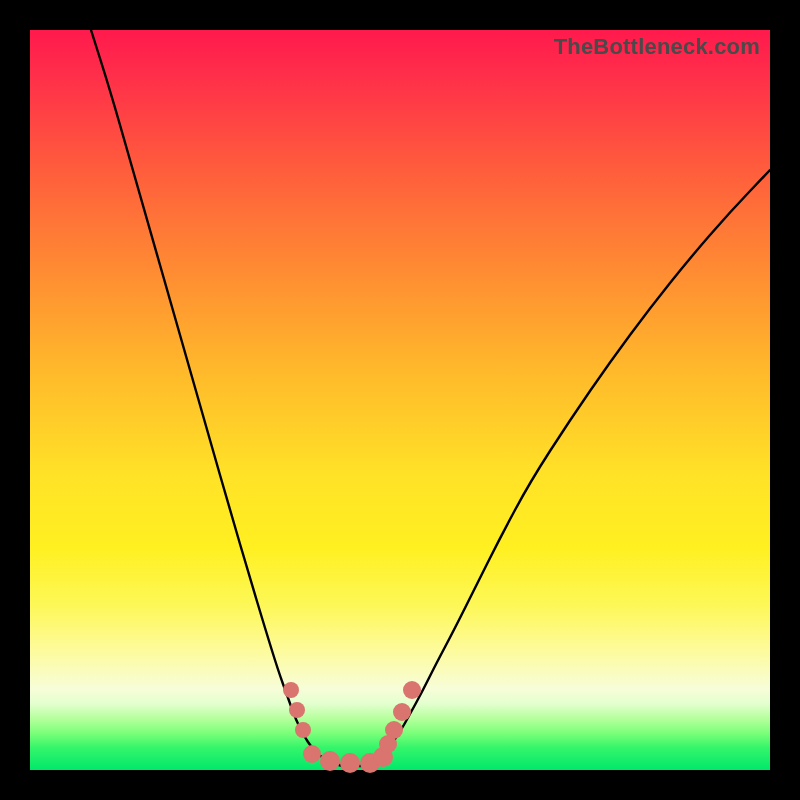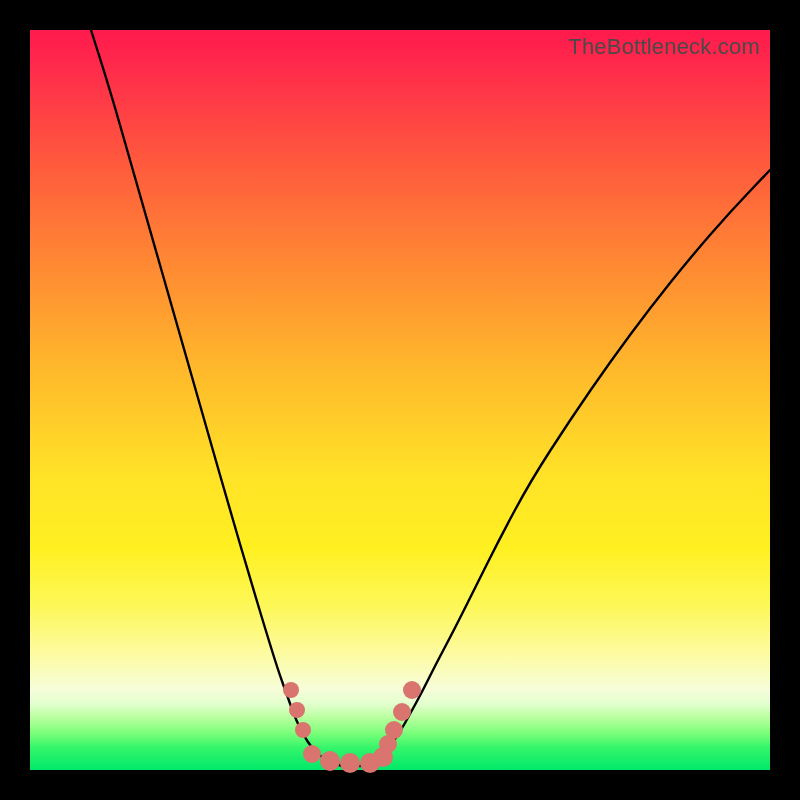--- a/index.html
+++ b/index.html
@@ -42,21 +42,21 @@
       #34f56a 97%,
       #00e86a 100%
     );
   }
   .watermark {
     position: absolute;
     top: 4px;
     right: 10px;
     color: #4a4a4a;
     font-size: 22px;
-    font-weight: 400;
+    font-weight: 700;
     letter-spacing: 0.2px;
     user-select: none;
   }
   svg.curves {
     position: absolute;
     left: 0;
     top: 0;
     width: 740px;
     height: 740px;
     overflow: visible;

